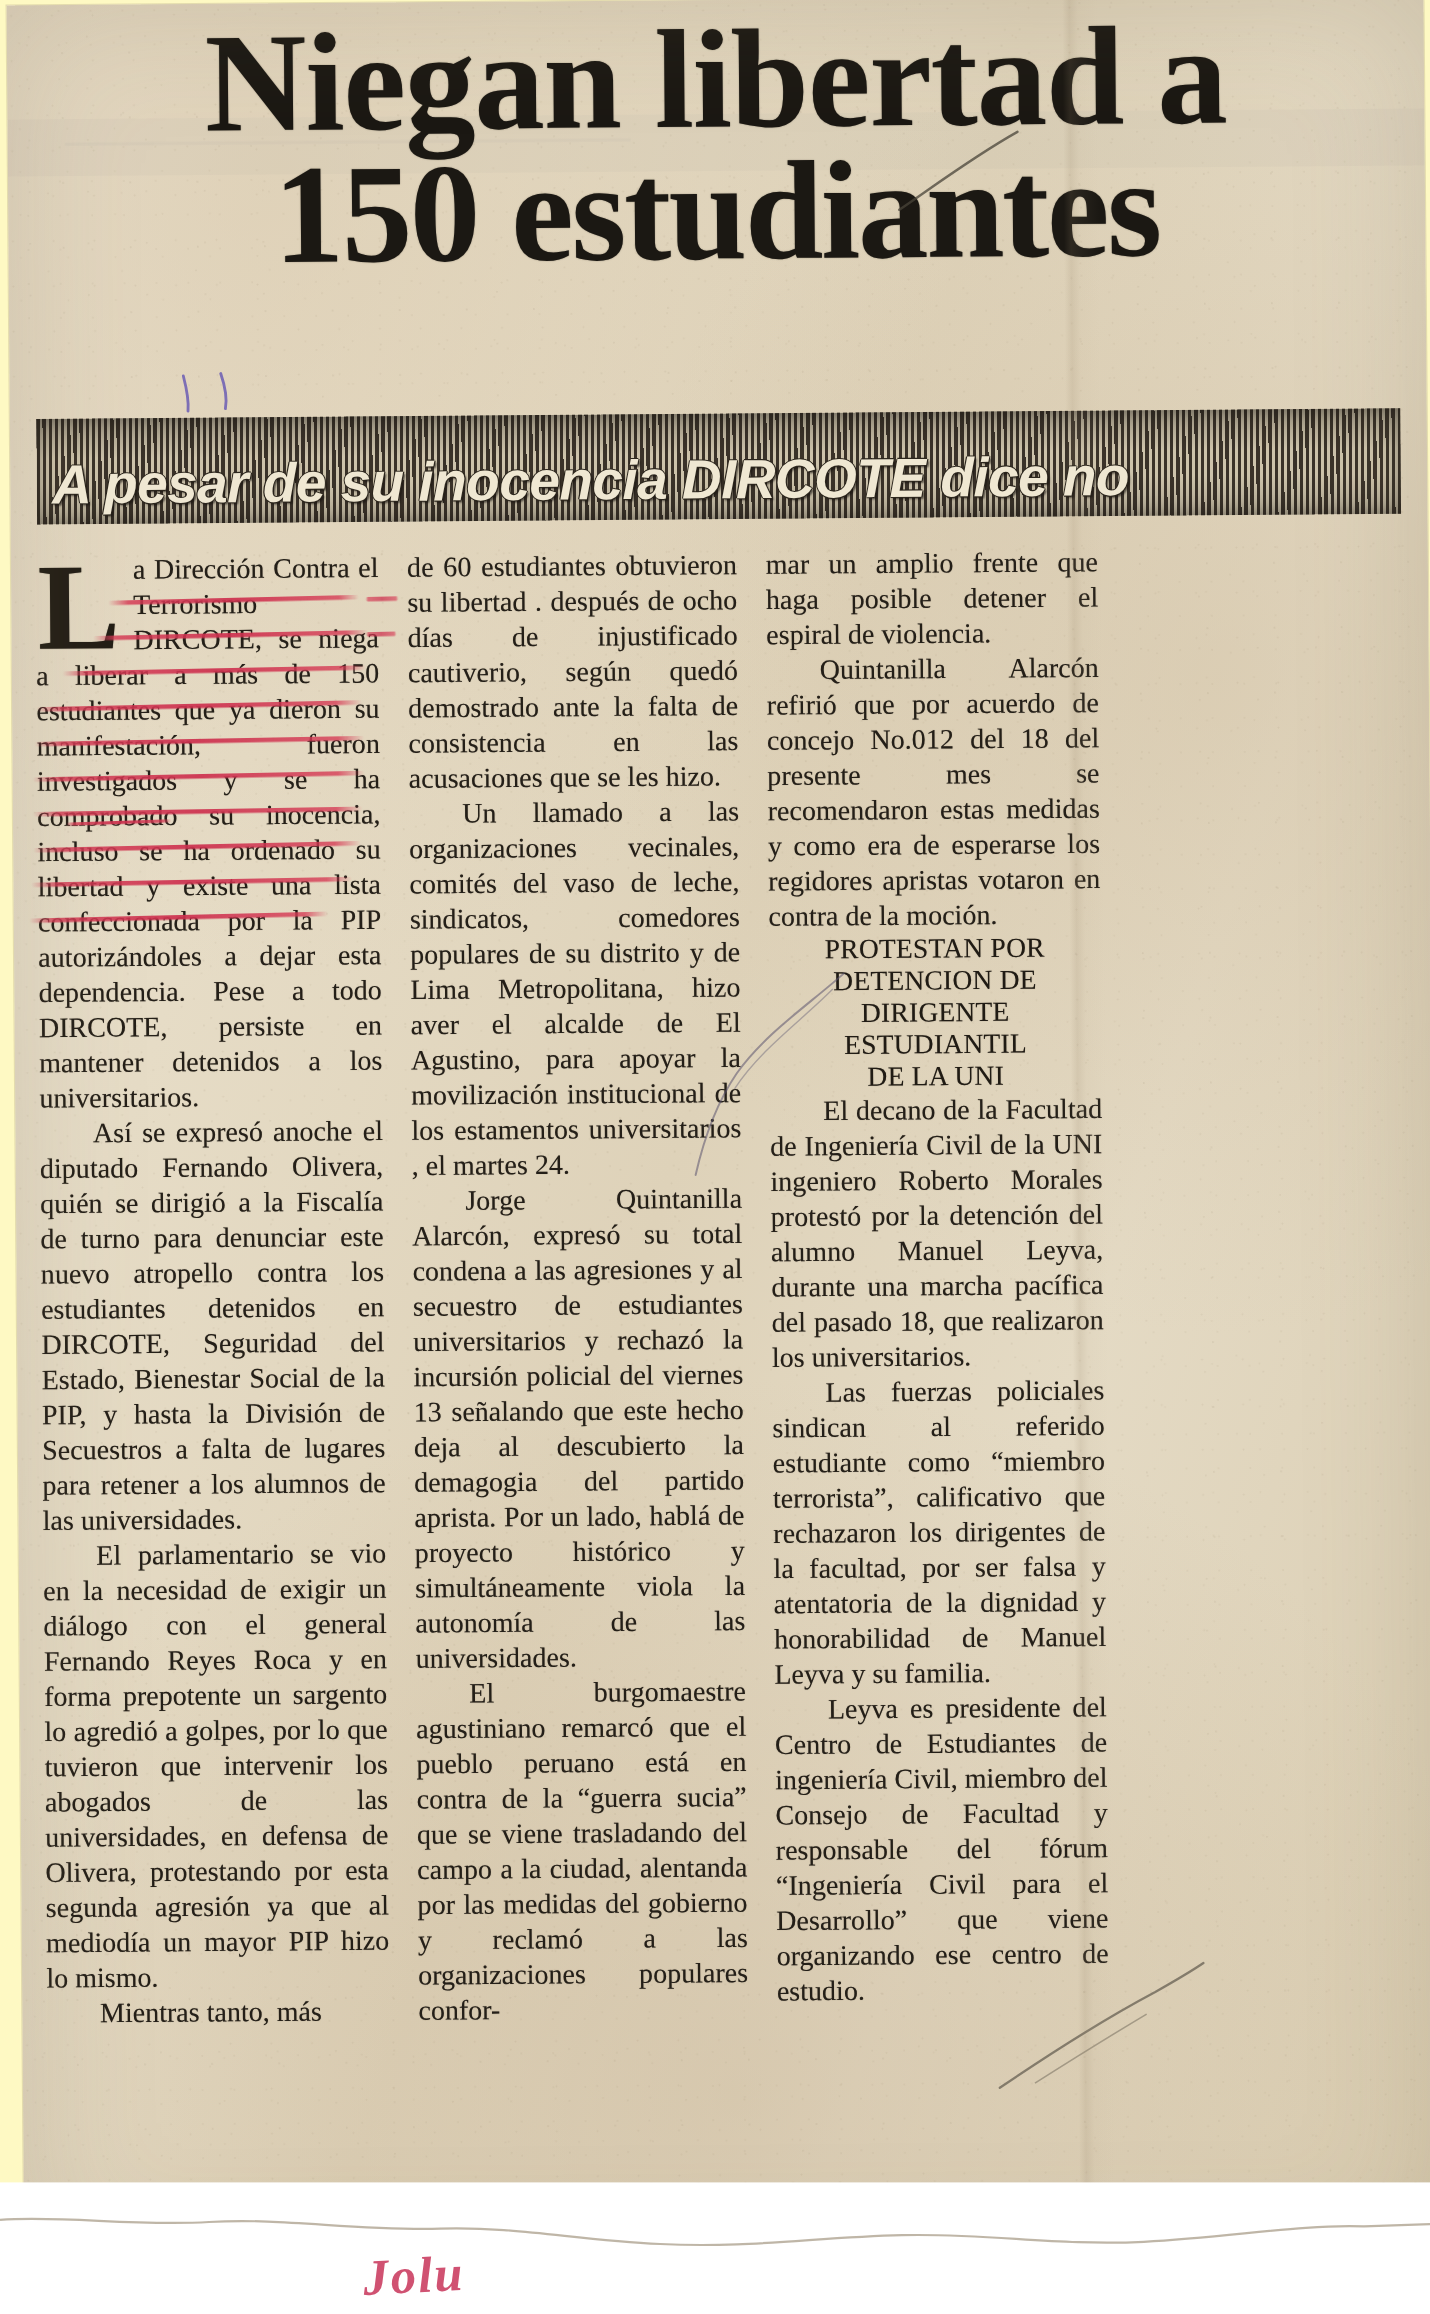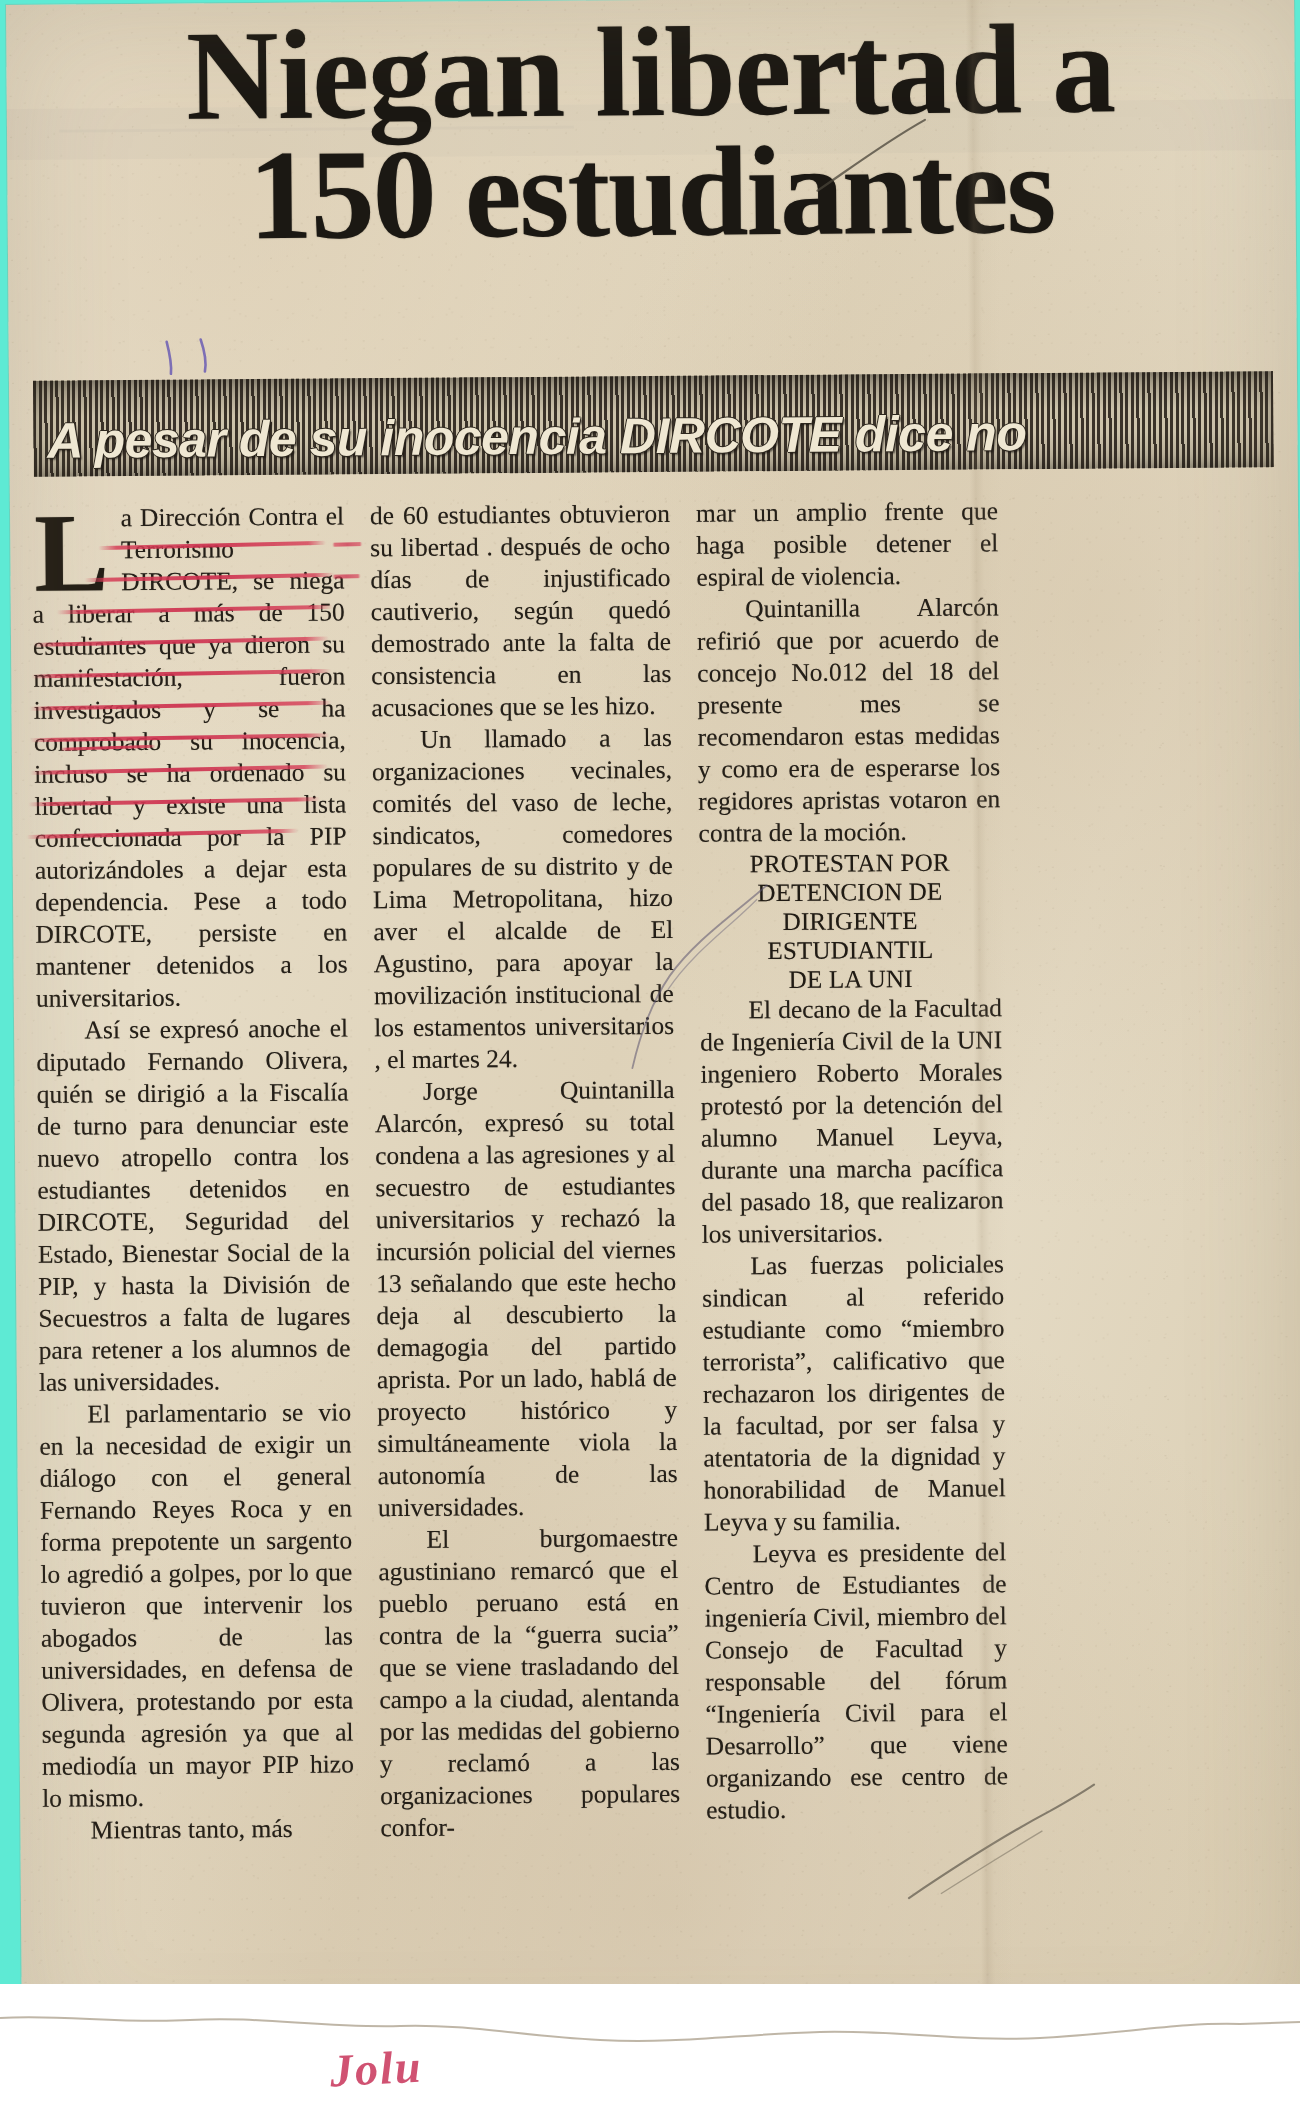--- a/index.html
+++ b/index.html
@@ -6,21 +6,21 @@
   html,body{margin:0;padding:0;background:#ffffff;}
   body{
     width:1300px;height:2104px;overflow:hidden;
     font-family:"Liberation Serif", serif;
     position:relative;
   }
 
   
   #scan{
     position:absolute;inset:0;
-    background:#5eead4;
+    background:#fef9c3;
     overflow:hidden;
   }
 
   
   #clipping{
     position:absolute;
     left:6px; top:0px;
     width:1288px; height:2070px;
     background:
       radial-gradient(ellipse 70% 50% at 18% 8%, rgba(214,196,166,.45), rgba(214,196,166,0) 70%),

